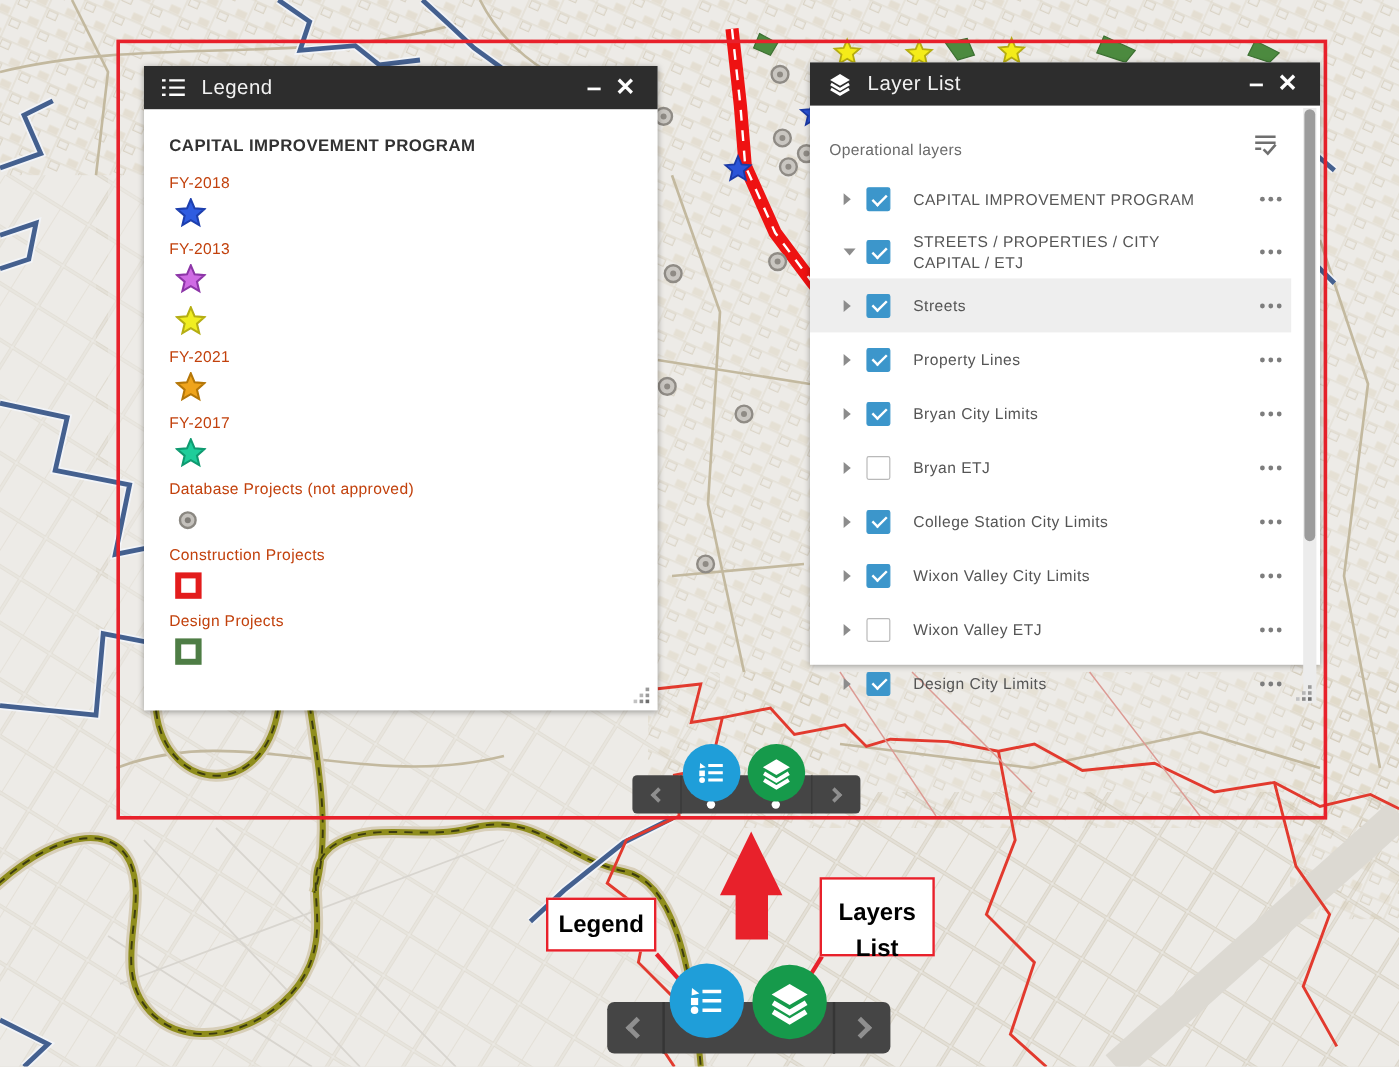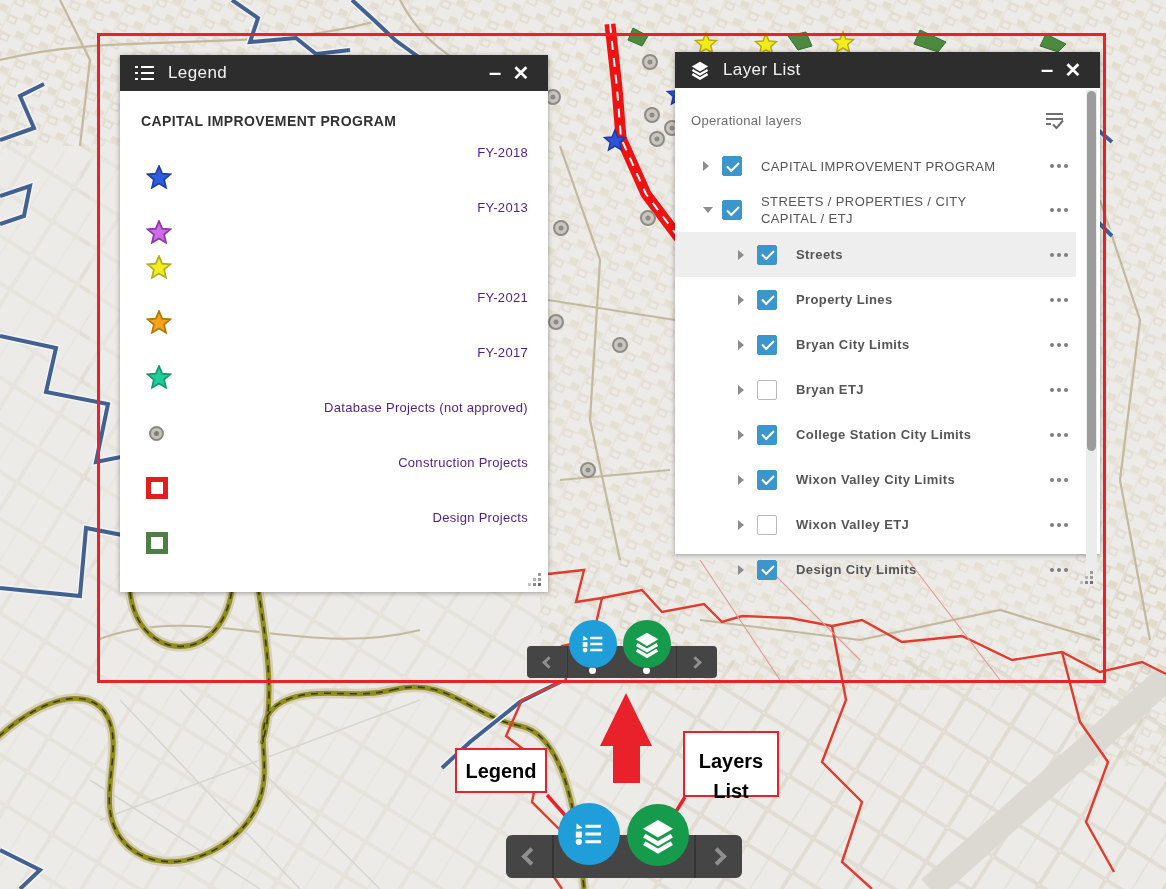--- a/index.html
+++ b/index.html
@@ -20,42 +20,42 @@
   .panel-title{font-size:17px;letter-spacing:.4px;margin-left:12px;font-weight:500;flex:1;}
   .hbtn{color:#fff;width:26px;text-align:center;cursor:pointer;font-size:20px;
         font-weight:700;line-height:34px;user-select:none;}
   .hbtn.min{font-size:22px;}
 
   .legend-panel{left:120px;top:55px;width:428px;height:537px;}
   .legend-body{padding:22px 20px 0 21px;position:relative;height:501px;}
   .legend-heading{font-size:14px;font-weight:700;color:#323232;letter-spacing:.4px;
                   margin:0 0 16px 0;}
   .legend-item{margin-bottom:9px;}
-  .legend-item-label{font-size:13px;color:#4c1d95;letter-spacing:.3px;margin-bottom:5px;text-align:right;}
+  .legend-item-label{font-size:13px;color:#c2410c;letter-spacing:.3px;margin-bottom:5px;}
   .legend-sym-box{height:26px;display:flex;align-items:center;padding-left:5px;}
   .sym-star{width:26px;height:26px;}
   .sym-circle{width:15px;height:15px;border-radius:50%;border:2px solid #8a8781;
               position:relative;margin-left:3px;}
   .sym-circle::after{content:'';position:absolute;left:3px;top:3px;width:5px;height:5px;
               border-radius:50%;background:#807d78;}
   .sym-square{width:22px;height:22px;border:5px solid #e31c1c;background:#fff;}
 
   .resize-handle{position:absolute;right:7px;bottom:6px;width:13px;height:13px;}
   .resize-handle::before{content:'';position:absolute;right:0;top:0;width:3px;height:3px;
      background:#9a9a9a;
      box-shadow:0 5px #9a9a9a,0 10px #6d6d6d,-5px 5px #b5b5b5,-5px 10px #8a8a8a,-10px 10px #c2c2c2;}
 
   
   .layerlist-panel{left:675px;top:52px;width:425px;height:502px;}
   .ll-body{position:relative;height:502px;overflow:hidden;}
-  .ll-section{display:flex;align-items:center;padding:20px 34px 12px 16px;}
+  .ll-section{display:flex;align-items:flex-end;padding:20px 34px 12px 16px;}
   .ll-section-label{flex:1;font-size:13px;color:#6b6b6b;letter-spacing:.3px;}
   .ll-rows{padding-right:24px;}
   .layer-row{display:flex;align-items:center;min-height:44px;padding:4px 8px 4px 28px;}
-  .layer-row.child{padding-left:63px;min-height:45px;font-weight:bold;}
+  .layer-row.child{padding-left:28px;min-height:45px;}
   .layer-row.highlight{background:#eeeeee;}
   .expand-arrow{width:10px;margin-right:9px;flex:0 0 10px;}
   .expand-arrow.collapsed{border-left:6px solid #8c8c8c;border-top:5px solid transparent;
       border-bottom:5px solid transparent;width:0;height:0;}
   .expand-arrow.open{border-top:6px solid #8c8c8c;border-left:5px solid transparent;
       border-right:5px solid transparent;width:0;height:0;}
   .checkbox{width:20px;height:20px;flex:0 0 20px;border:1px solid #b9b9b9;background:#fff;
       border-radius:2px;margin-right:19px;position:relative;cursor:pointer;}
   .checkbox.checked{background:#3c96cb;border-color:#3c96cb;}
   .checkbox.checked::after{content:'';position:absolute;left:4px;top:4.5px;width:10px;height:5px;

